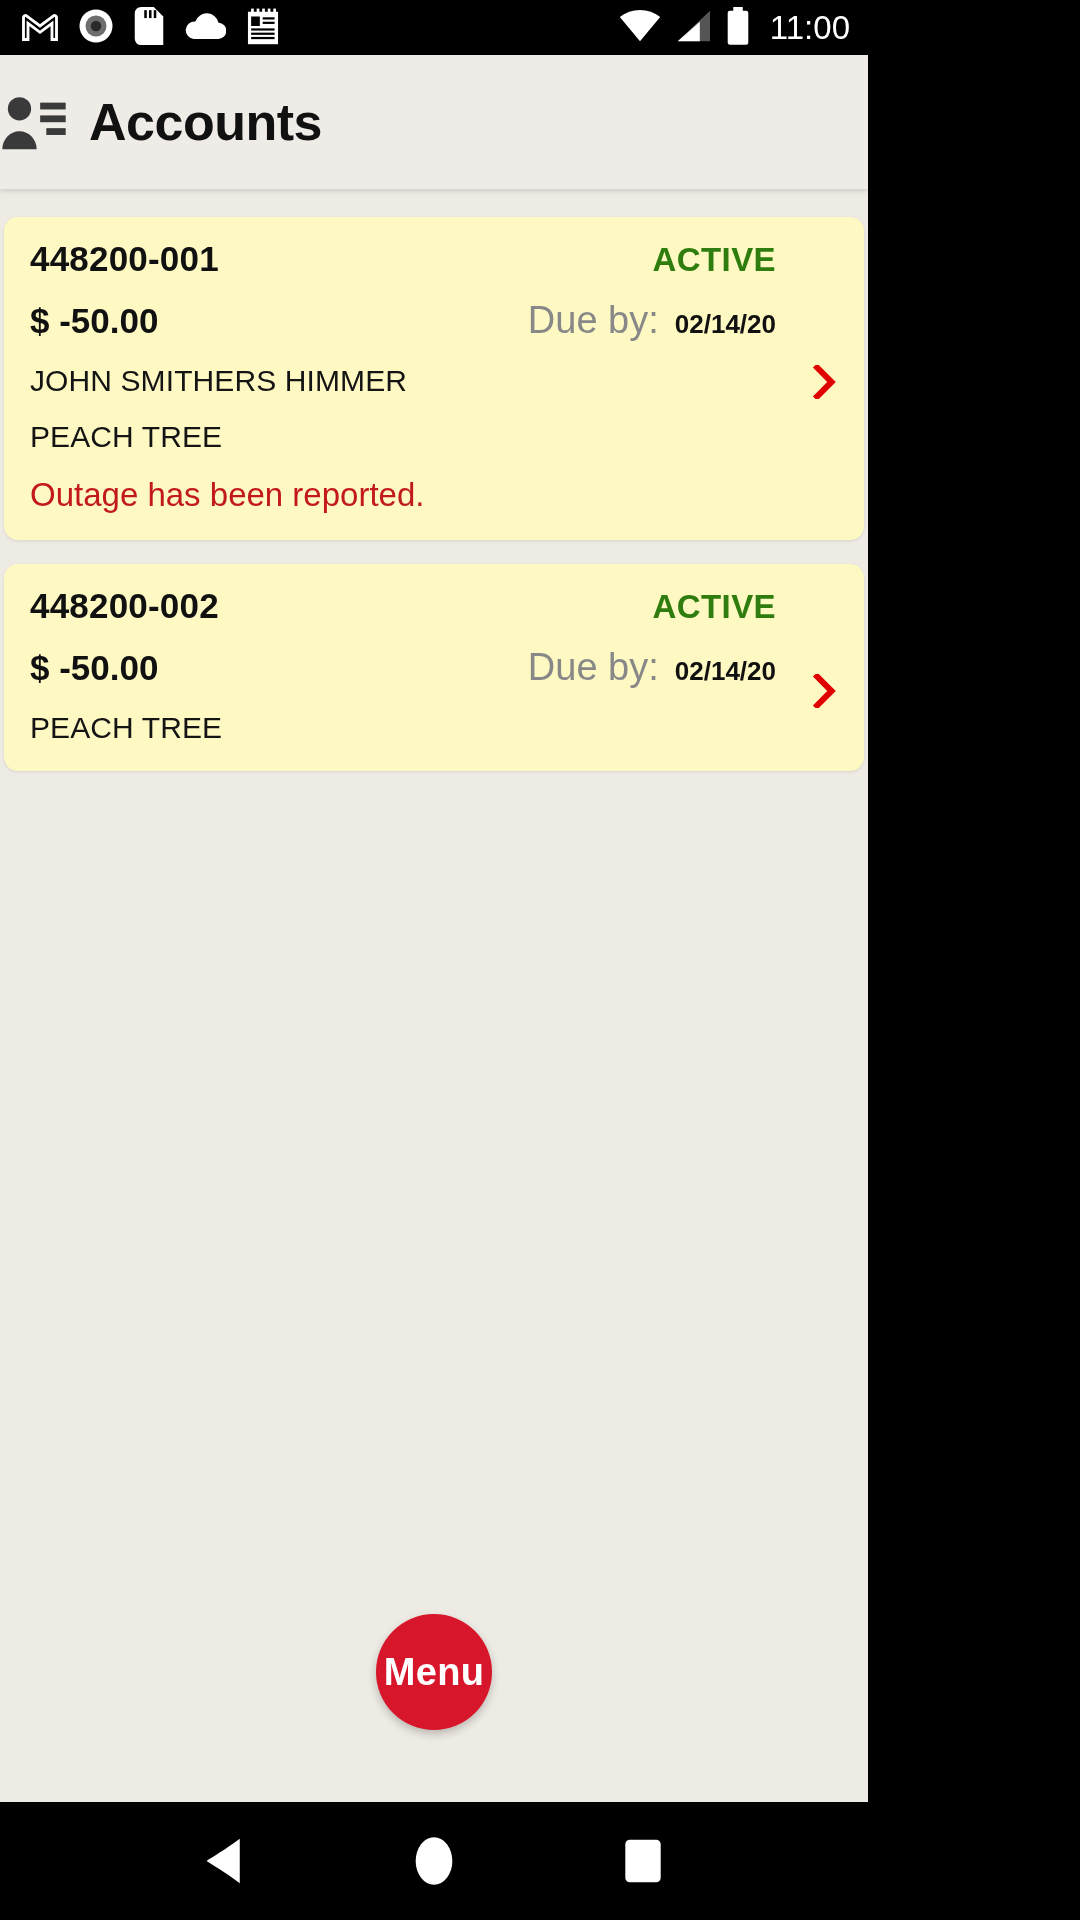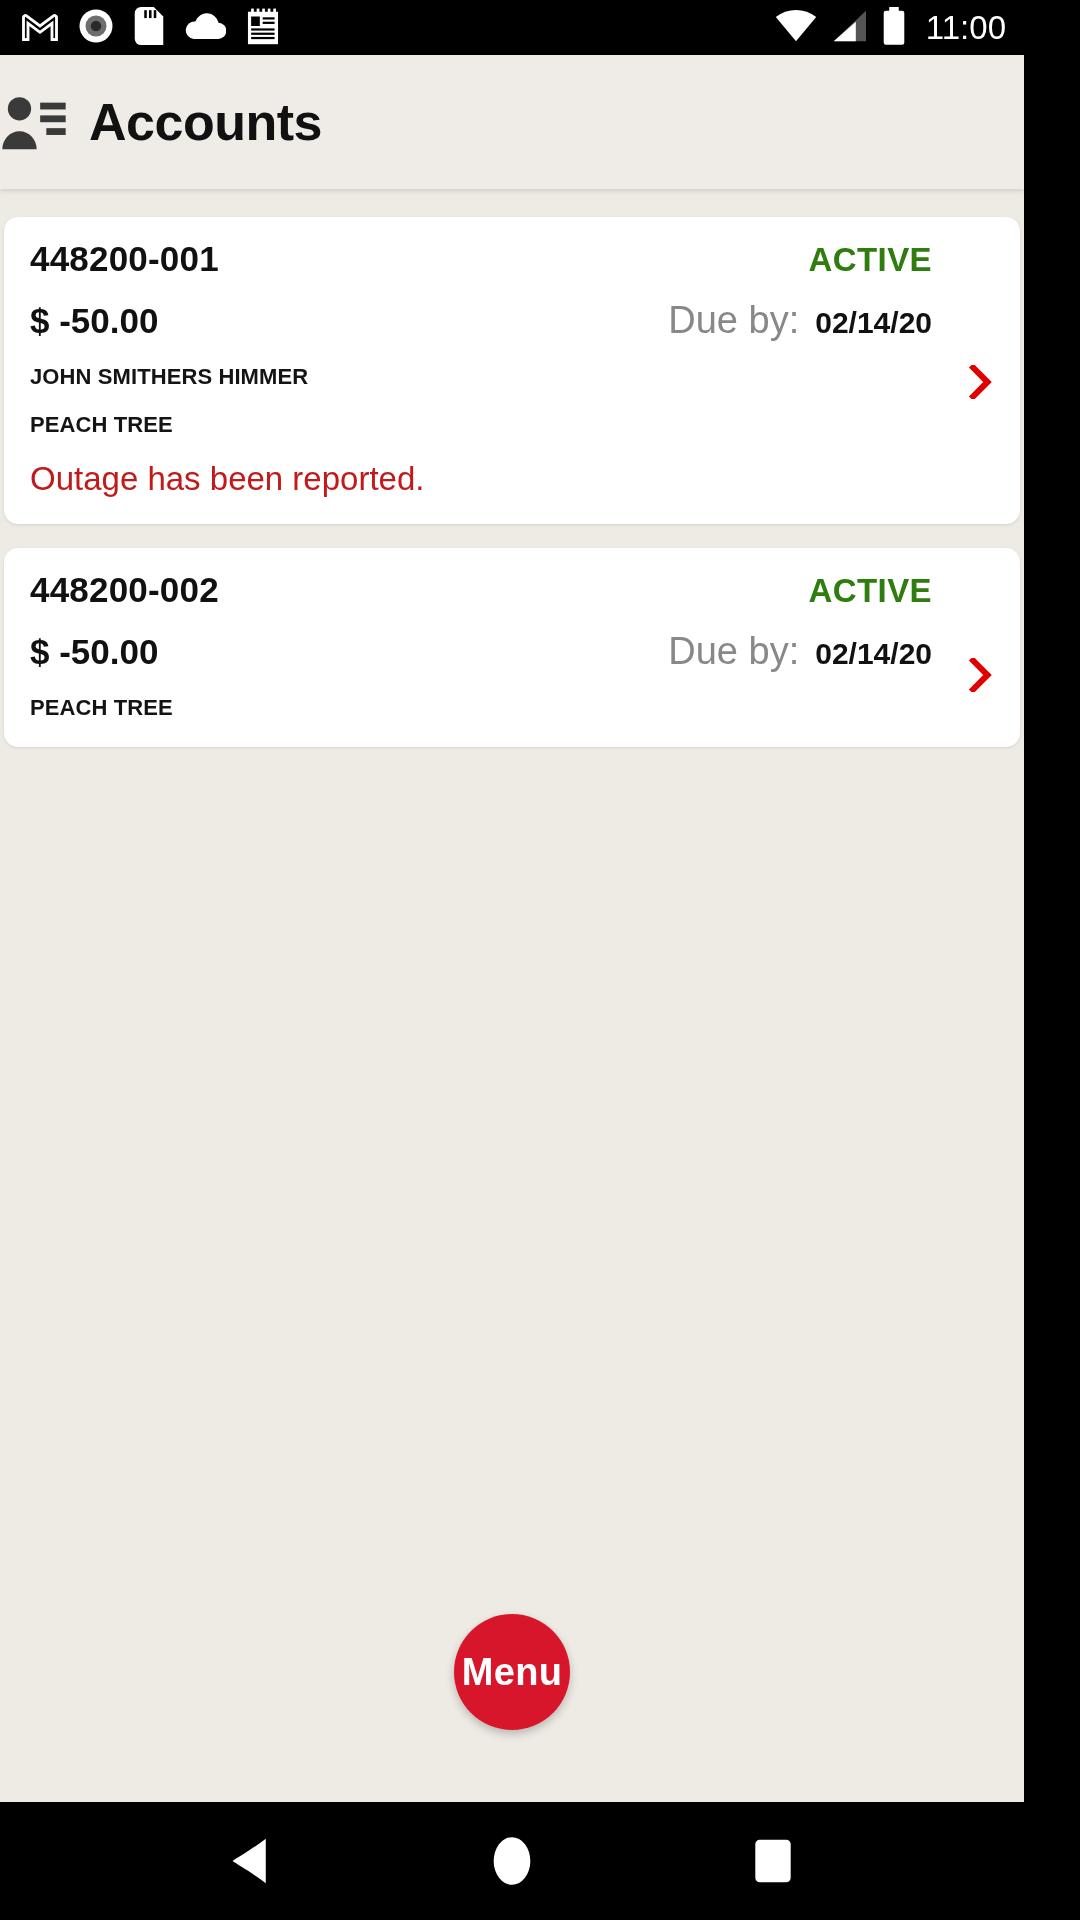--- a/index.html
+++ b/index.html
@@ -4,21 +4,21 @@
 <style>
   * { margin:0; padding:0; box-sizing:border-box; }
   html, body {
     width:1080px; height:1920px;
     background:#000;
     font-family:"Liberation Sans", sans-serif;
     overflow:hidden;
   }
   #screen {
     position:relative;
-    width:1024px; height:1920px;
+    width:868px; height:1920px;
     background:#EEEAE4;
     display:flex; flex-direction:column;
   }
 
   
   .status-bar{
     height:55px; background:#000; color:#fff;
     display:flex; align-items:center; justify-content:space-between;
     padding:0 18px 0 22px; flex:0 0 55px;
   }
@@ -41,21 +41,21 @@
   .app-bar-title{
     font-size:52px; font-weight:bold; color:#111; letter-spacing:-0.5px;
   }
 
   
   .content{
     flex:1 1 auto; position:relative; overflow:hidden;
     padding-top:28px; background:#EEEAE4;
   }
   .card{
-    background:#ffffff;
+    background:#fef9c3;
     border-radius:14px;
     margin:0 4px 24px 4px;
     padding:22px 26px 26px 26px;
     position:relative;
     box-shadow:0 1px 3px rgba(0,0,0,0.10);
   }
   .row-top{
     display:flex; justify-content:space-between; align-items:baseline;
   }
   .acct-id{
@@ -67,24 +67,24 @@
   }
   .row-amount{
     display:flex; justify-content:space-between; align-items:baseline;
     margin-top:20px;
   }
   .amount{
     font-size:35px; font-weight:bold; color:#111;
   }
   .due-wrap{ display:flex; align-items:baseline; margin-right:62px; }
   .due-label{ font-size:38px; color:#888888; }
-  .due-date{ font-size:30px; font-weight:bold; color:#111; margin-left:16px; }
+  .due-date{ font-size:26px; font-weight:bold; color:#111; margin-left:16px; }
 
   .detail-line{
-    font-size:22px; color:#141414; margin-top:22px; letter-spacing:0.1px;font-weight:bold;
+    font-size:30px; color:#141414; margin-top:22px; letter-spacing:0.1px;
   }
   .outage-line{
     font-size:33px; color:#C21A1A; margin-top:22px;
   }
 
   .chevron{
     position:absolute; right:22px;
     width:34px; height:34px;
   }
 

